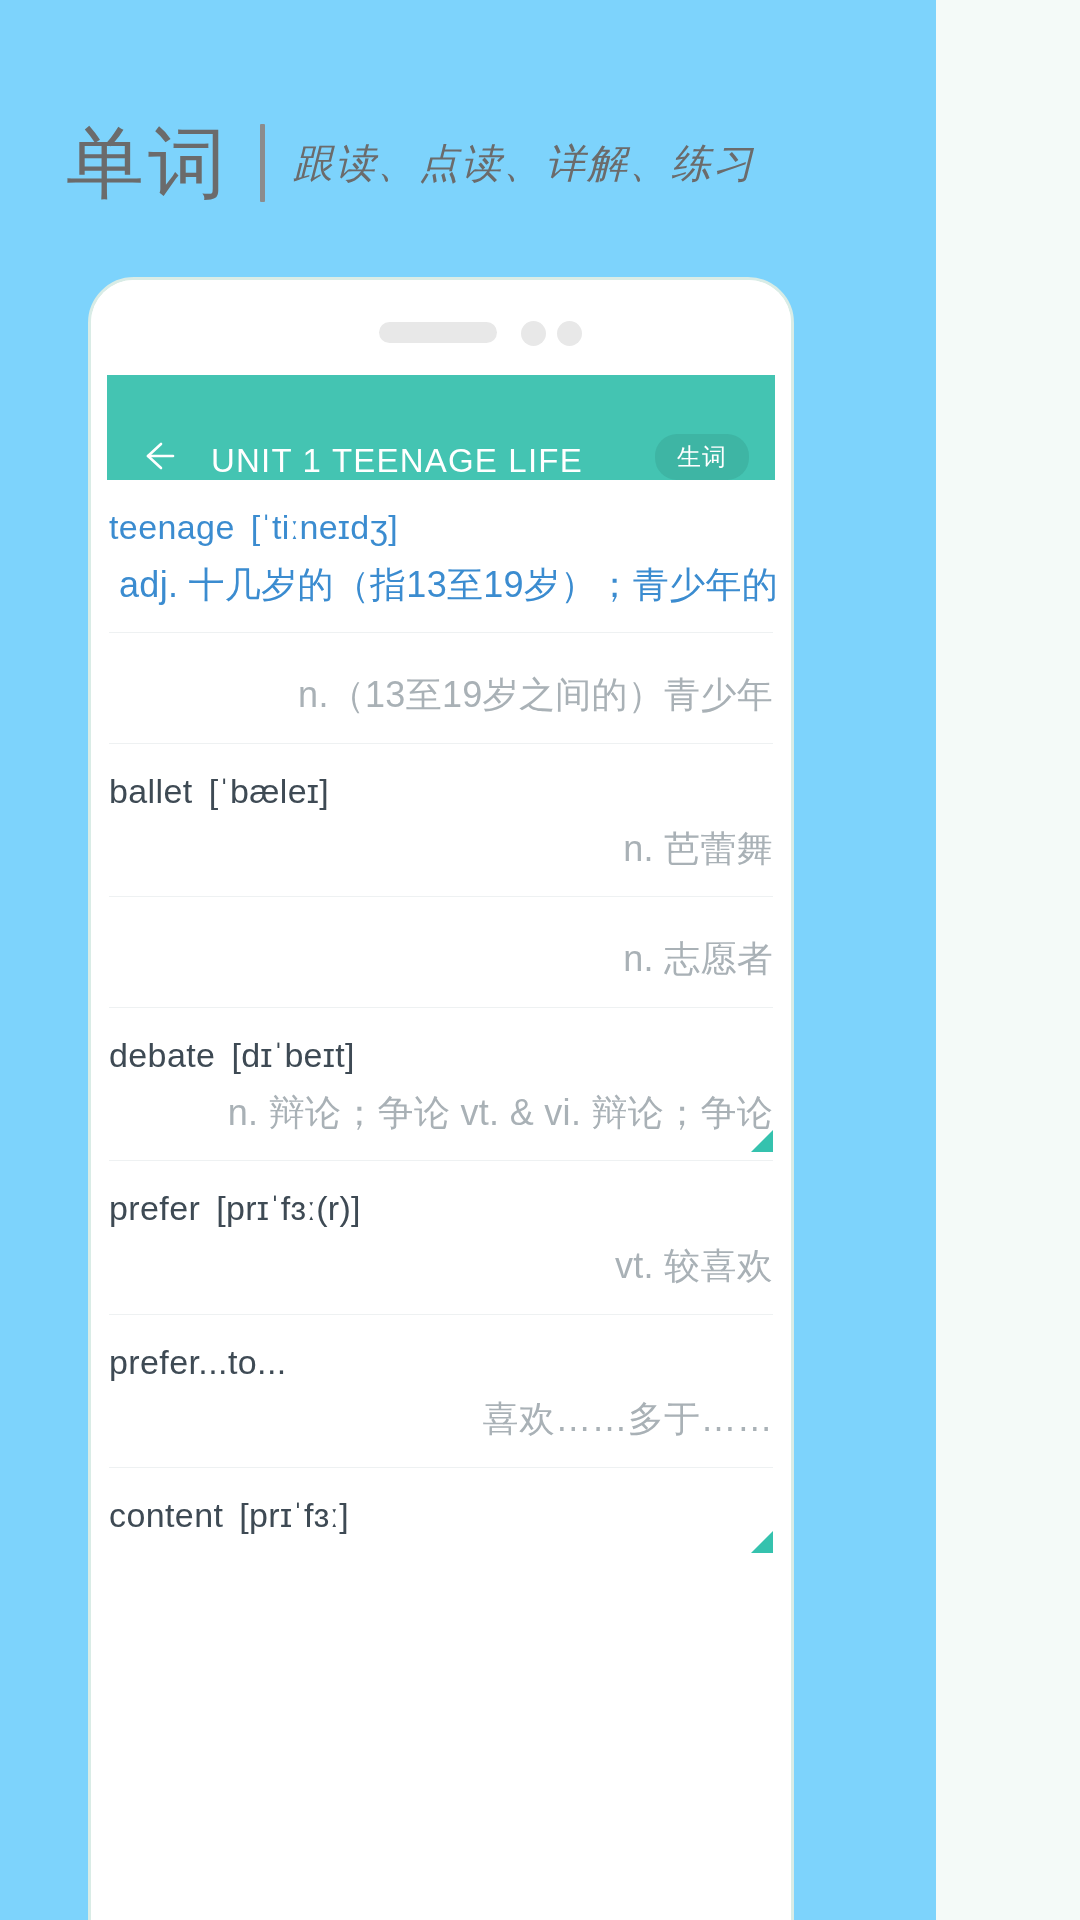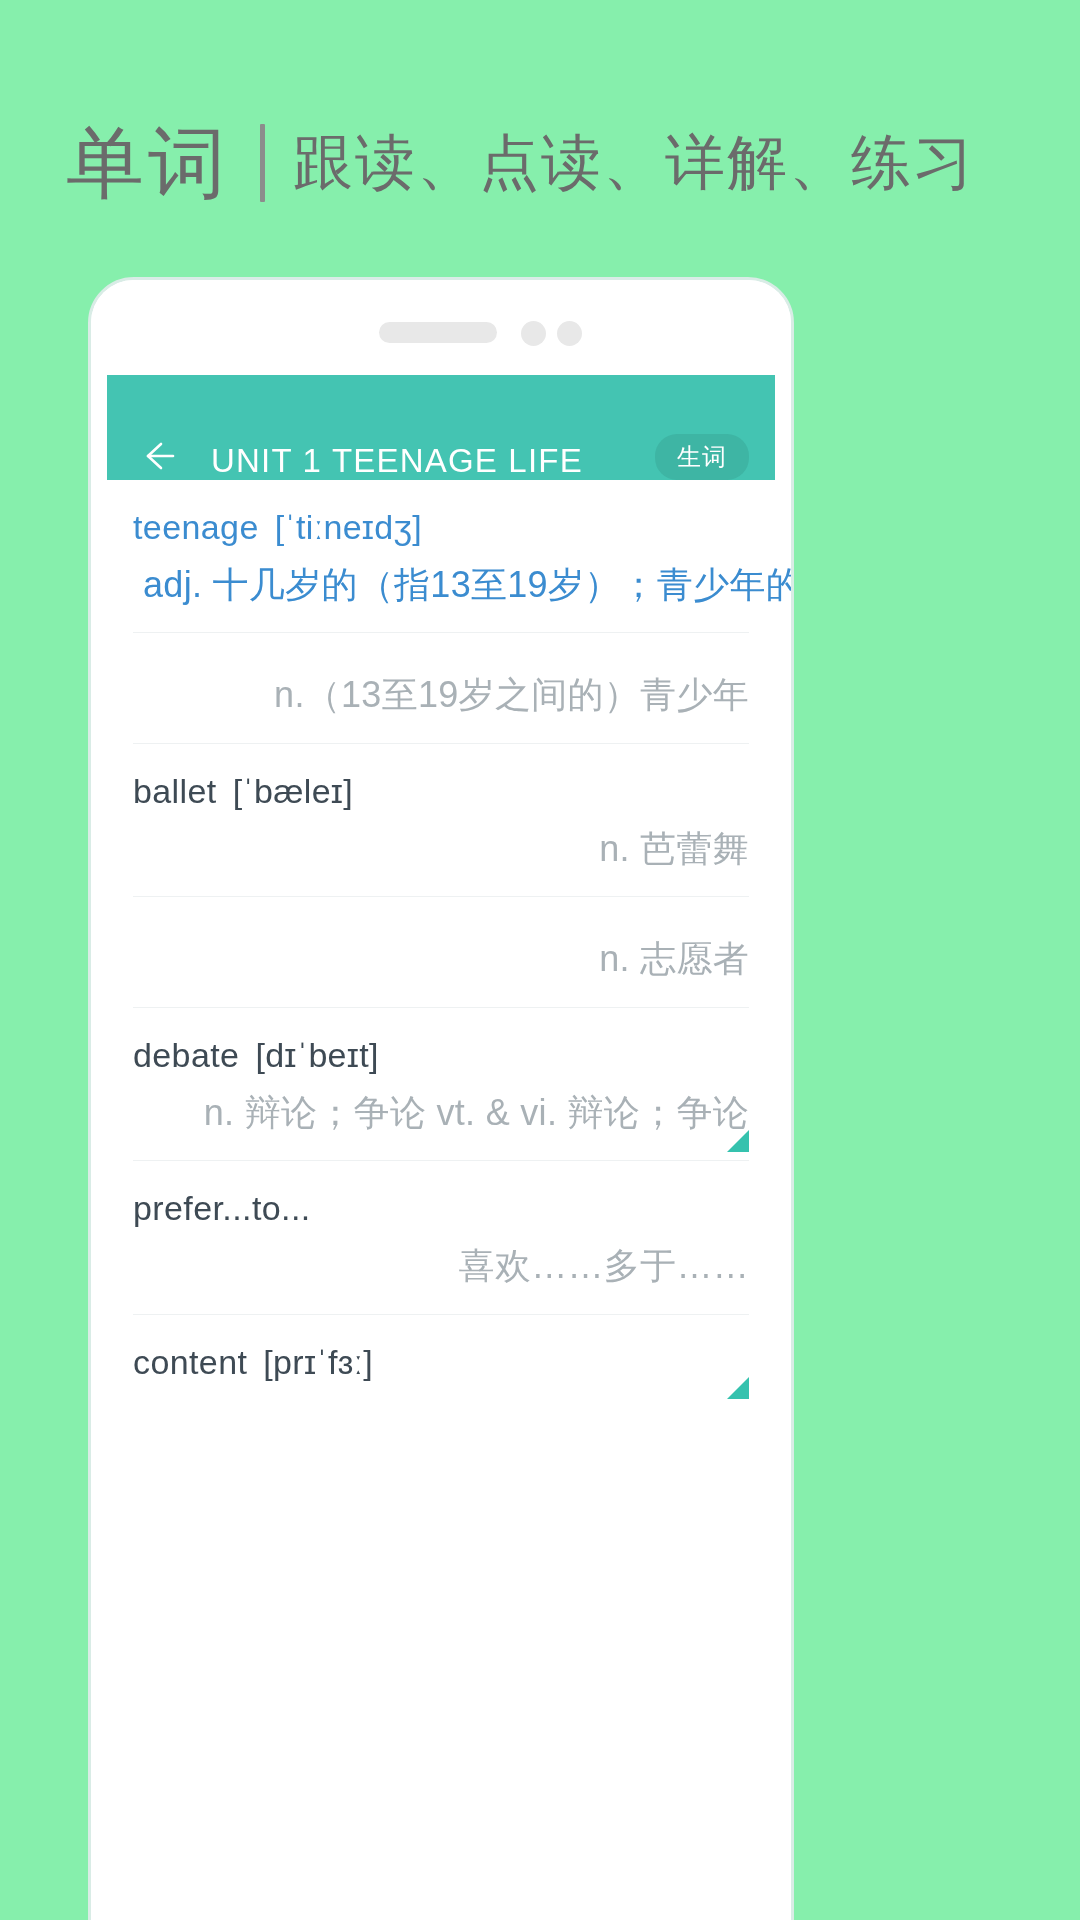--- a/index.html
+++ b/index.html
@@ -7,23 +7,23 @@
   html, body {
     width: 1080px;
     height: 1920px;
     background: #f4faf8;
     font-family: "Liberation Sans", "DejaVu Sans", sans-serif;
     overflow: hidden;
   }
 
   #app {
     position: relative;
-    width: 1080px;
+    width: 936px;
     height: 1920px;
-    background: #86efac;
+    background: #7dd3fc;
     padding-left: 20px;
   }
 
   
   .page-heading {
     position: absolute;
     left: 66px;
     top: 108px;
     display: flex;
     align-items: center;
@@ -37,25 +37,26 @@
     line-height: 1;
   }
   .heading-divider {
     width: 5px;
     height: 78px;
     background: #8c8c8c;
     margin: 0 28px 0 30px;
     border-radius: 1px;
   }
   .heading-sub {
-    font-size: 60px;
+    font-size: 40px;
     color: #6b6b6b;
     letter-spacing: 2px;
     font-weight: 400;
     line-height: 1;
+    font-style: italic;
   }
 
   
   .phone {
     position: absolute;
     left: 88px;
     top: 277px;
     width: 706px;
     height: 1700px;
     background: #ffffff;
@@ -132,21 +133,21 @@
   }
 
   
   .word-list {
     margin: 0 16px;
     background: #ffffff;
   }
   .word-row {
     position: relative;
     padding: 26px 0 24px 0;
-    margin: 0 26px;
+    margin: 0 2px;
     border-bottom: 1px solid #eef1f2;
   }
   .word-row:last-child { border-bottom: none; }
 
   .word-line {
     font-size: 34px;
     color: #3e4a54;
     line-height: 1.25;
     white-space: nowrap;
     letter-spacing: 0.3px;
@@ -224,20 +225,24 @@
         </div>
         <div class="word-row">
           <div class="word-def">n. 志愿者</div>
         </div>
         <div class="word-row">
           <div class="word-line"><span class="word-term">debate</span><span class="word-phonetic">[dɪˈbeɪt]</span></div>
           <div class="word-def">n. 辩论；争论 vt. &amp; vi. 辩论；争论</div>
           <div class="corner-mark"></div>
         </div>
         <div class="word-row">
+          <div class="word-line"><span class="word-term">prefer</span><span class="word-phonetic">[prɪˈfɜː(r)]</span></div>
+          <div class="word-def">vt. 较喜欢</div>
+        </div>
+        <div class="word-row">
           <div class="word-line"><span class="word-term">prefer...to...</span></div>
           <div class="word-def">喜欢……多于……</div>
         </div>
         <div class="word-row">
           <div class="word-line"><span class="word-term">content</span><span class="word-phonetic">[prɪˈfɜː]</span></div>
           <div class="corner-mark"></div>
         </div>
       </div>
 
   </div>

